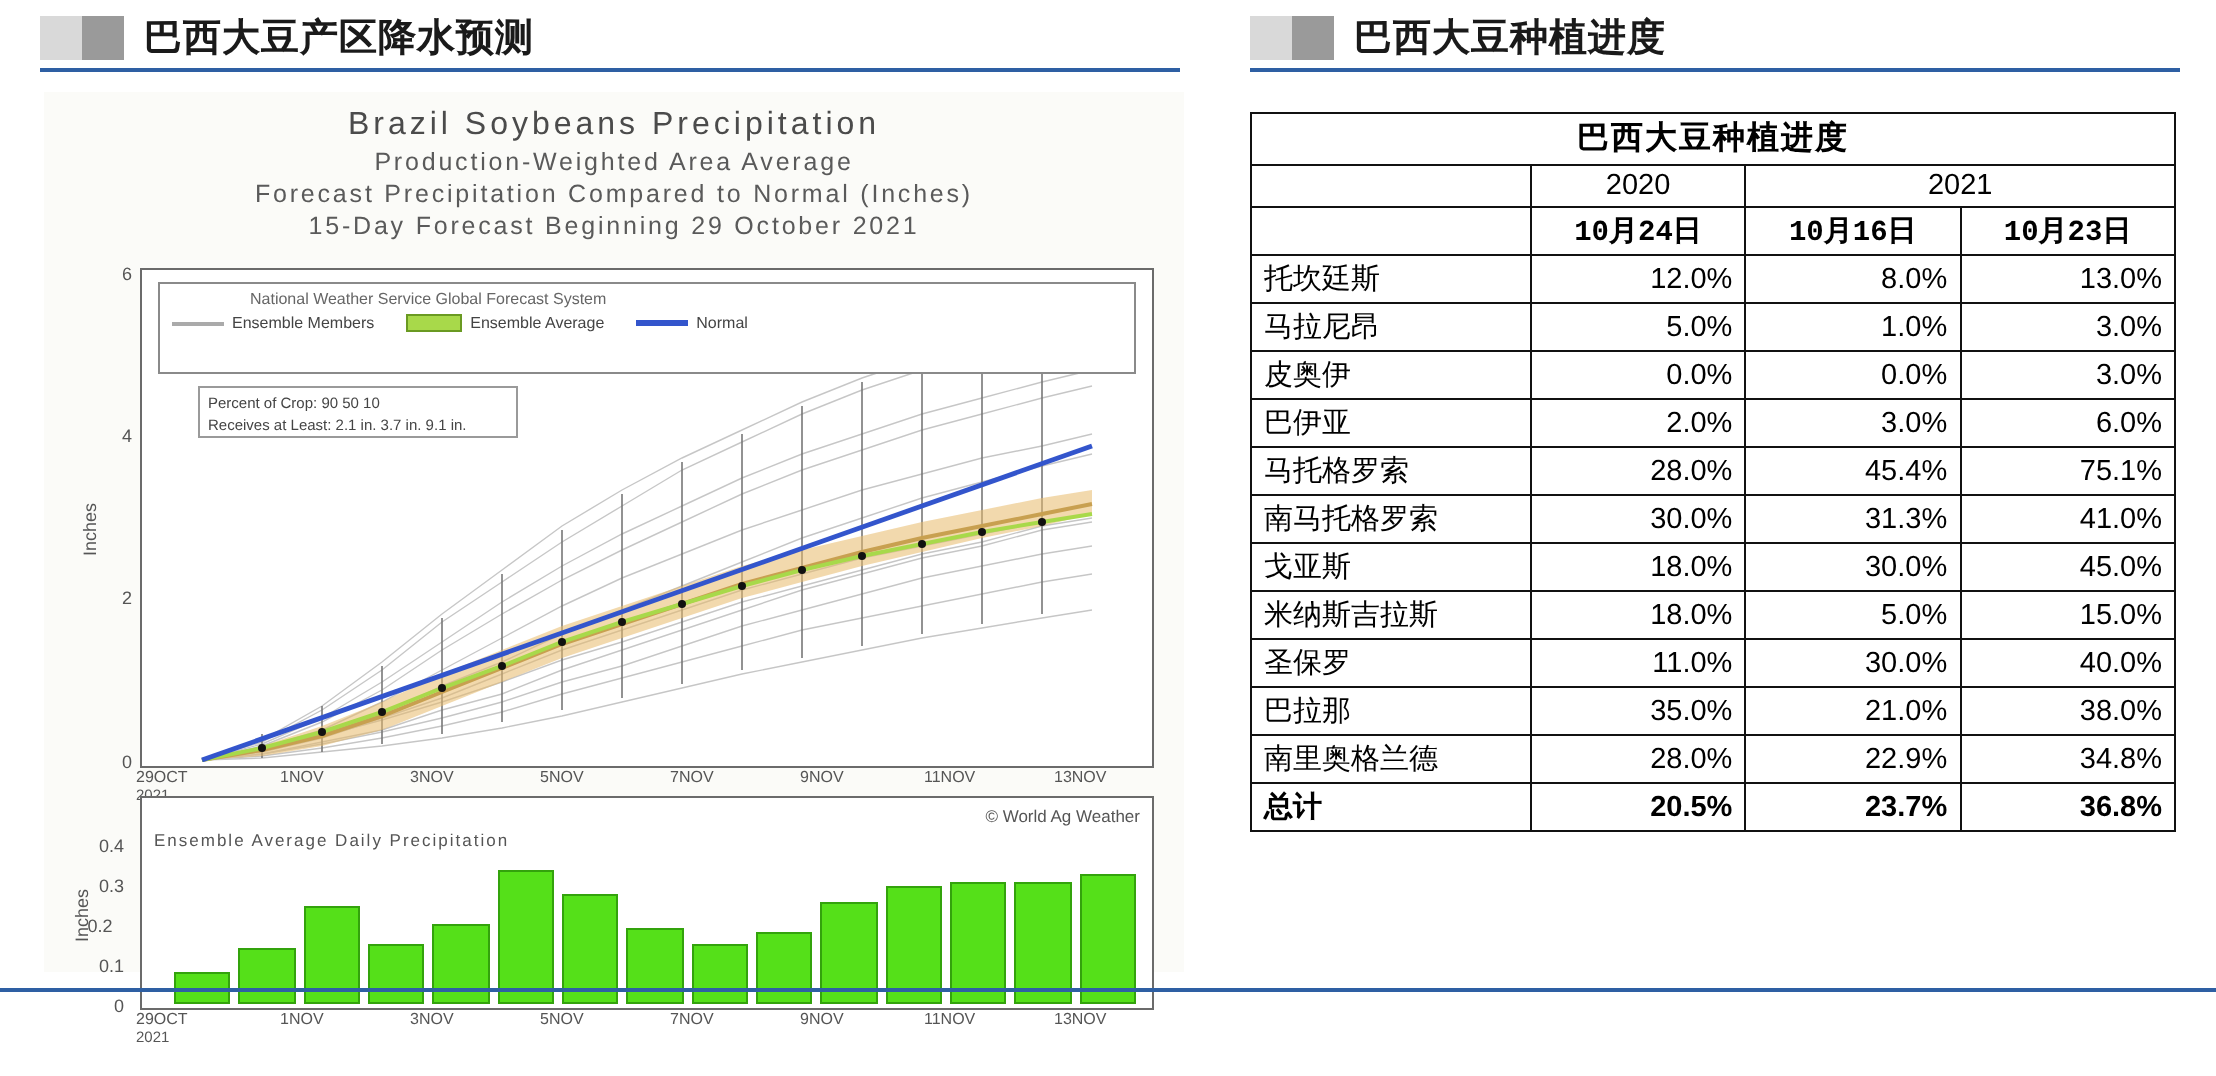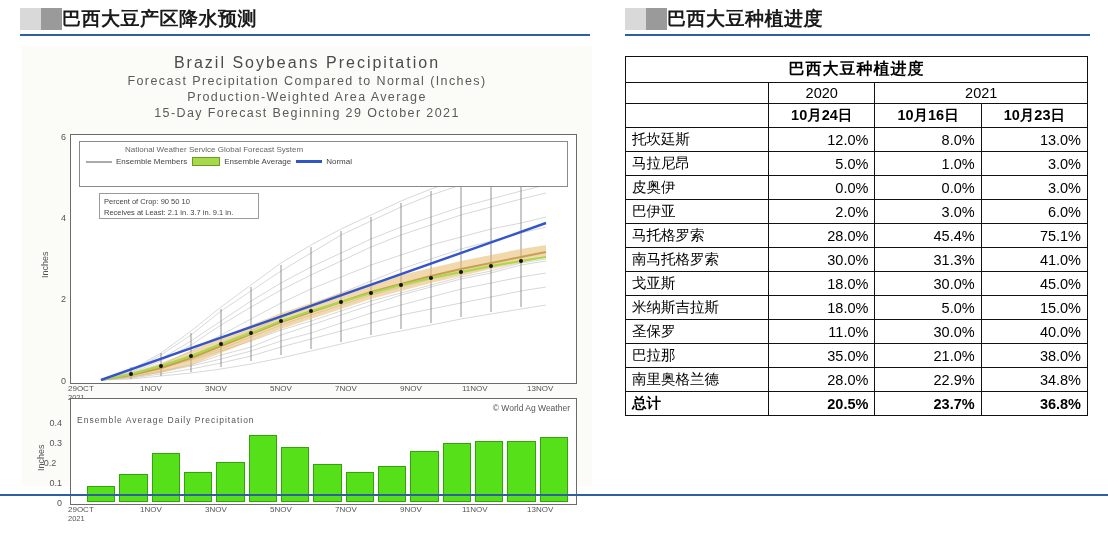--- a/index.html
+++ b/index.html
@@ -4,21 +4,21 @@
 <style>
   html,body{margin:0;padding:0;}
   body{
     width:1108px;height:538px;
     background:#ffffff;
     font-family:"Liberation Sans",sans-serif;
     position:relative;
     overflow:hidden;
   }
   
-  .panel-header{position:absolute;display:flex;align-items:center;}
+  .panel-header{position:absolute;display:flex;align-items:center;gap:10px;}
   .hdr-swatch{width:42px;height:22px;display:flex;}
   .hdr-swatch i{display:block;height:100%;}
   .hdr-title{
     font-size:19px;font-weight:bold;color:#1a1a1a;letter-spacing:.5px;
     white-space:nowrap;
   }
   .hdr-rule{position:absolute;height:2px;background:#2e5fa3;}
 
   #left-header{left:20px;top:6px;}
   #right-header{left:625px;top:6px;}
@@ -47,21 +47,21 @@
     transform:rotate(-90deg);transform-origin:left top;white-space:nowrap;
   }
   .ytick{position:absolute;font-size:9px;color:#555;text-align:right;width:24px;}
   .xtick{position:absolute;font-size:8px;color:#555;white-space:nowrap;}
   .legendbox{
     position:absolute;left:8px;top:6px;right:8px;height:46px;
     border:1px solid #8a8a8a;background:#fff;font-size:8.5px;color:#444;
     padding:3px 6px;box-sizing:border-box;
   }
   .legendbox .lgd-title{font-size:8px;color:#666;padding-left:39px;}
-  .lgd-row{display:flex;gap:5px;align-items:center;margin-top:3px;font-size:8px;}
+  .lgd-row{display:flex;gap:16px;align-items:center;margin-top:3px;font-size:8px;}
   .lgd-item{display:flex;align-items:center;gap:4px;}
   .lgd-swatch{display:inline-block;width:26px;height:7px;}
   .infobox{
     position:absolute;left:28px;top:58px;width:160px;height:26px;
     border:1px solid #9a9a9a;background:#fff;font-size:7.5px;color:#444;
     padding:2px 4px;box-sizing:border-box;line-height:11px;
   }
   .legend2{
     position:absolute;left:6px;top:4px;font-size:8.5px;color:#555;letter-spacing:1px;margin-top:12px;
   }
@@ -73,21 +73,21 @@
   .bar{flex:1;background:#55e019;border:1px solid #33a30c;}
   .note-date{position:absolute;font-size:7.5px;color:#555;}
 
   
   #table-panel{position:absolute;left:625px;top:56px;width:463px;}
   table{border-collapse:collapse;width:100%;background:#fff;font-size:14.5px;}
   table, th, td{border:1px solid #111;}
   th,td{padding:2px 6px;height:21px;box-sizing:border-box;}
   .tbl-title{font-size:16px;font-weight:bold;text-align:center;letter-spacing:1px;}
   .yr{text-align:center;font-weight:normal;}
-  .dt{text-align:center;}
+  .dt{text-align:center;font-family:Liberation Mono, monospace;}
   .region{text-align:left;white-space:nowrap;}
   .num{text-align:right;}
   .total td{font-weight:bold;}
 
   
   .footer-rule{position:absolute;left:0;top:494px;width:1108px;height:2px;background:#2e5fa3;}
   .source{
     position:absolute;top:508px;font-family:"Liberation Serif",serif;
     font-style:italic;font-weight:bold;font-size:15px;color:#1a1a1a;margin-top:41px;
   }
@@ -114,22 +114,22 @@
       <i style="width:50%;background:#9a9a9a"></i>
   </span>
   <span class="hdr-title">巴西大豆种植进度</span>
 </div>
 <div class="hdr-rule" id="right-rule"></div>
 
 <div id="chart-panel">
 
   <div class="chart-title-block">
     <div class="chart-title-main">Brazil Soybeans Precipitation</div>
+    <div class="chart-sub">Production-Weighted Area Average</div>
     <div class="chart-sub">Forecast Precipitation Compared to Normal (Inches)</div>
-    <div class="chart-sub">Production-Weighted Area Average</div>
     <div class="chart-sub">15-Day Forecast Beginning 29 October 2021</div>
   </div>
 
   <div class="ylab" style="left:18px;top:232px;">Inches</div>
   <div class="ytick" style="left:20px;top:330px;">0</div>
   <div class="ytick" style="left:20px;top:248px;">2</div>
   <div class="ytick" style="left:20px;top:167px;">4</div>
   <div class="ytick" style="left:20px;top:86px;">6</div>
 
   <div class="plot-box">

